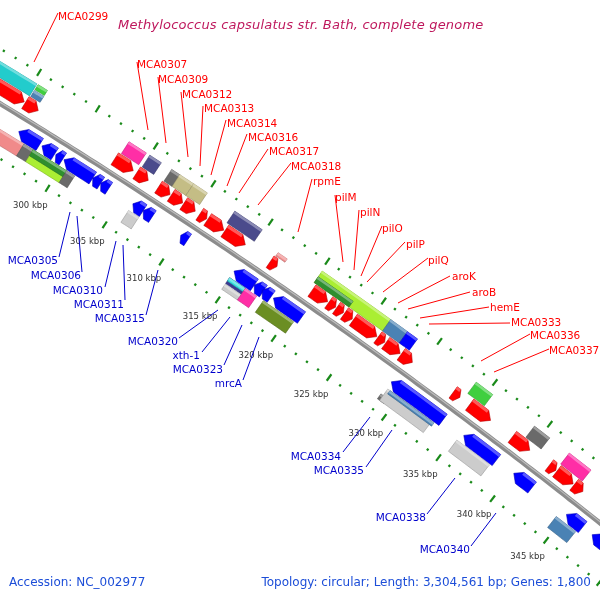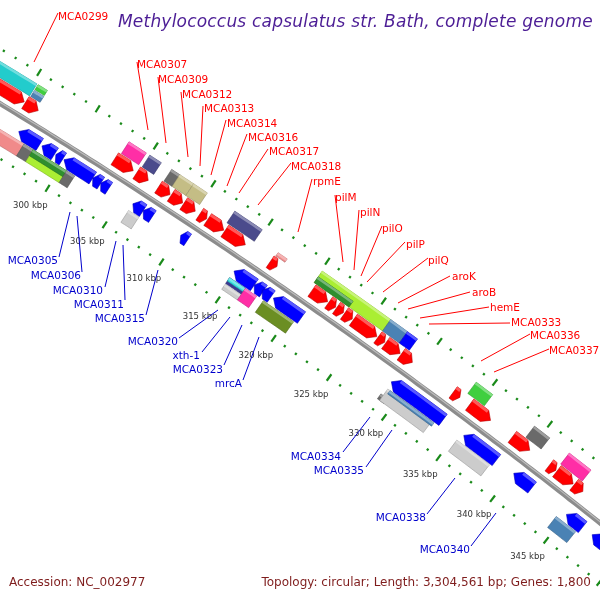--- a/index.html
+++ b/index.html
@@ -1,19 +1,19 @@
 <!DOCTYPE html>
 <html><head>
 <meta charset="utf-8">
 <style>
   html, body { margin:0; padding:0; background:#ffffff; }
   body { width:600px; height:600px; overflow:hidden; position:relative; font-family:"DejaVu Sans", sans-serif; }
   #map { position:absolute; left:0; top:0; width:600px; height:600px; }
-  .title { position:absolute; left:118px; top:11px; font-size:17px; font-style:italic; color:#4c1d95; white-space:nowrap; letter-spacing:0.2px; }
-  .footer { position:absolute; top:575px; font-size:12px; color:#7f1d1d; white-space:nowrap; }
+  .title { position:absolute; left:118px; top:17px; font-size:13px; font-style:italic; color:#be185d; white-space:nowrap; letter-spacing:0.2px; }
+  .footer { position:absolute; top:575px; font-size:12px; color:#1d4ed8; white-space:nowrap; }
   .footer.left { left:9px; }
   .footer.right { right:9px; }
   .glabel { font-family:"DejaVu Sans", sans-serif; font-size:10.5px; }
   .tick-label { font-family:"DejaVu Sans", sans-serif; font-size:8.5px; fill:#333; }
 </style>
 </head>
 <body>
 
 <svg id="map" xmlns="http://www.w3.org/2000/svg" width="600" height="600" viewBox="0 0 600 600">
   <g id="ticks-layer">

